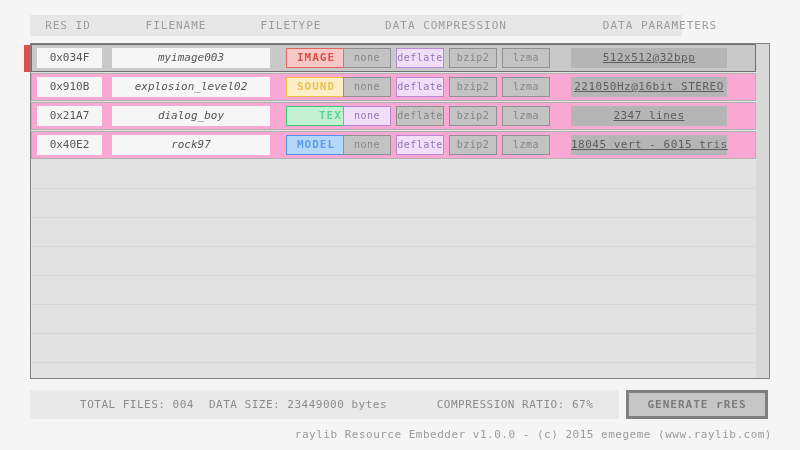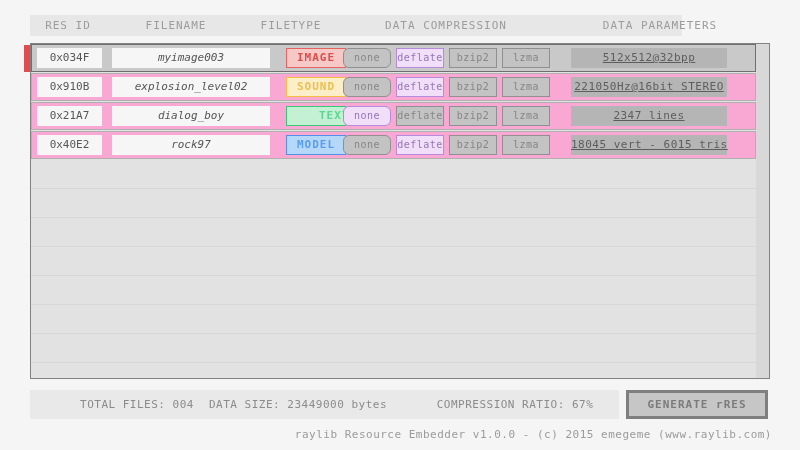--- a/index.html
+++ b/index.html
@@ -64,21 +64,21 @@
     left: 230px; width: 60px;
     border: 1px solid; font-weight: bold; letter-spacing: 1px; margin-left: 24px;
   }
   .comp-btn {
     width: 48px; font-size: 10px;
     background: #c3c3c3; border: 1px solid #909090; color: #868686;
     cursor: default; letter-spacing: 0.5px;
     padding: 0;
     font-family: "DejaVu Sans Mono", monospace;
   }
-  .cb-0 { left: 311px; border-radius: 6px; } .cb-1 { left: 364px; } .cb-2 { left: 417px; } .cb-3 { left: 470px; }
+  .cb-0 { left: 311px; } .cb-1 { left: 364px; } .cb-2 { left: 417px; } .cb-3 { left: 470px; }
   .param-box { left: 539px; width: 156px; background: #b5b5b5; color: #5d5d5d; line-height: 20px; letter-spacing: 0.5px; text-decoration: underline; }
 
   .empty-row {
     height: 29px; margin-right: 13px;
     border-bottom: 1px solid #d7d7d7;
   }
 
   
   .row-indicator {
     position: absolute; left: 24px; width: 6px; height: 27px;

